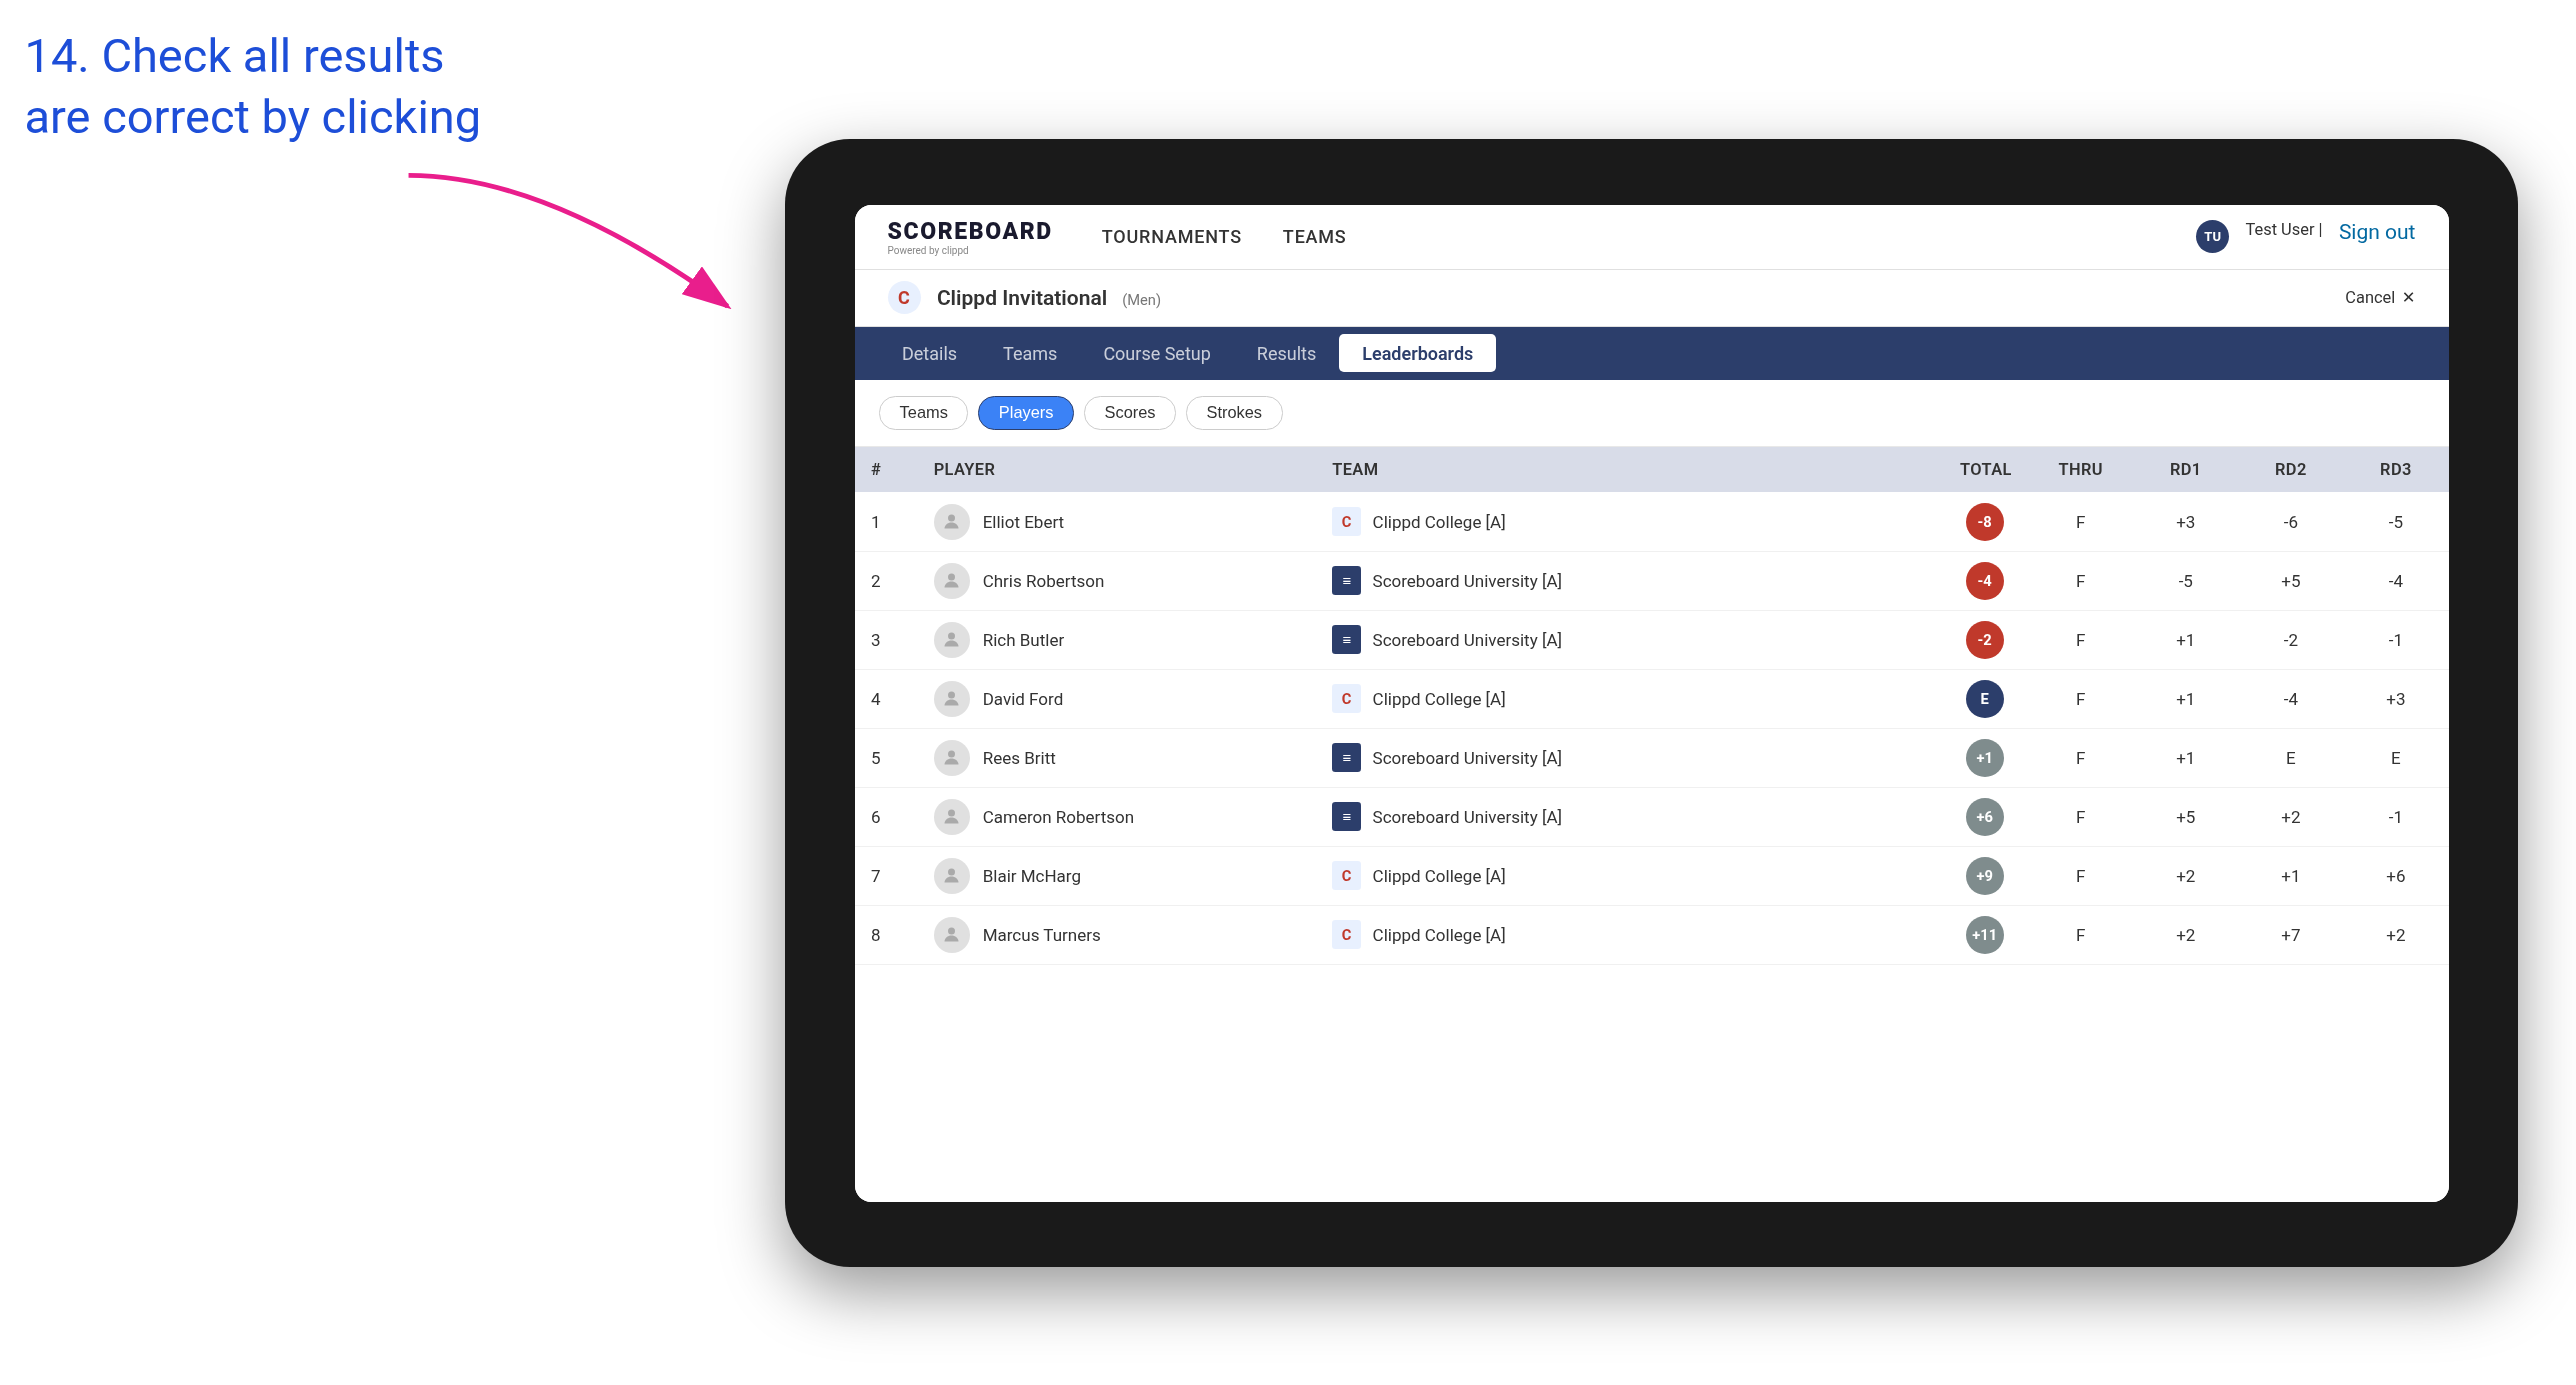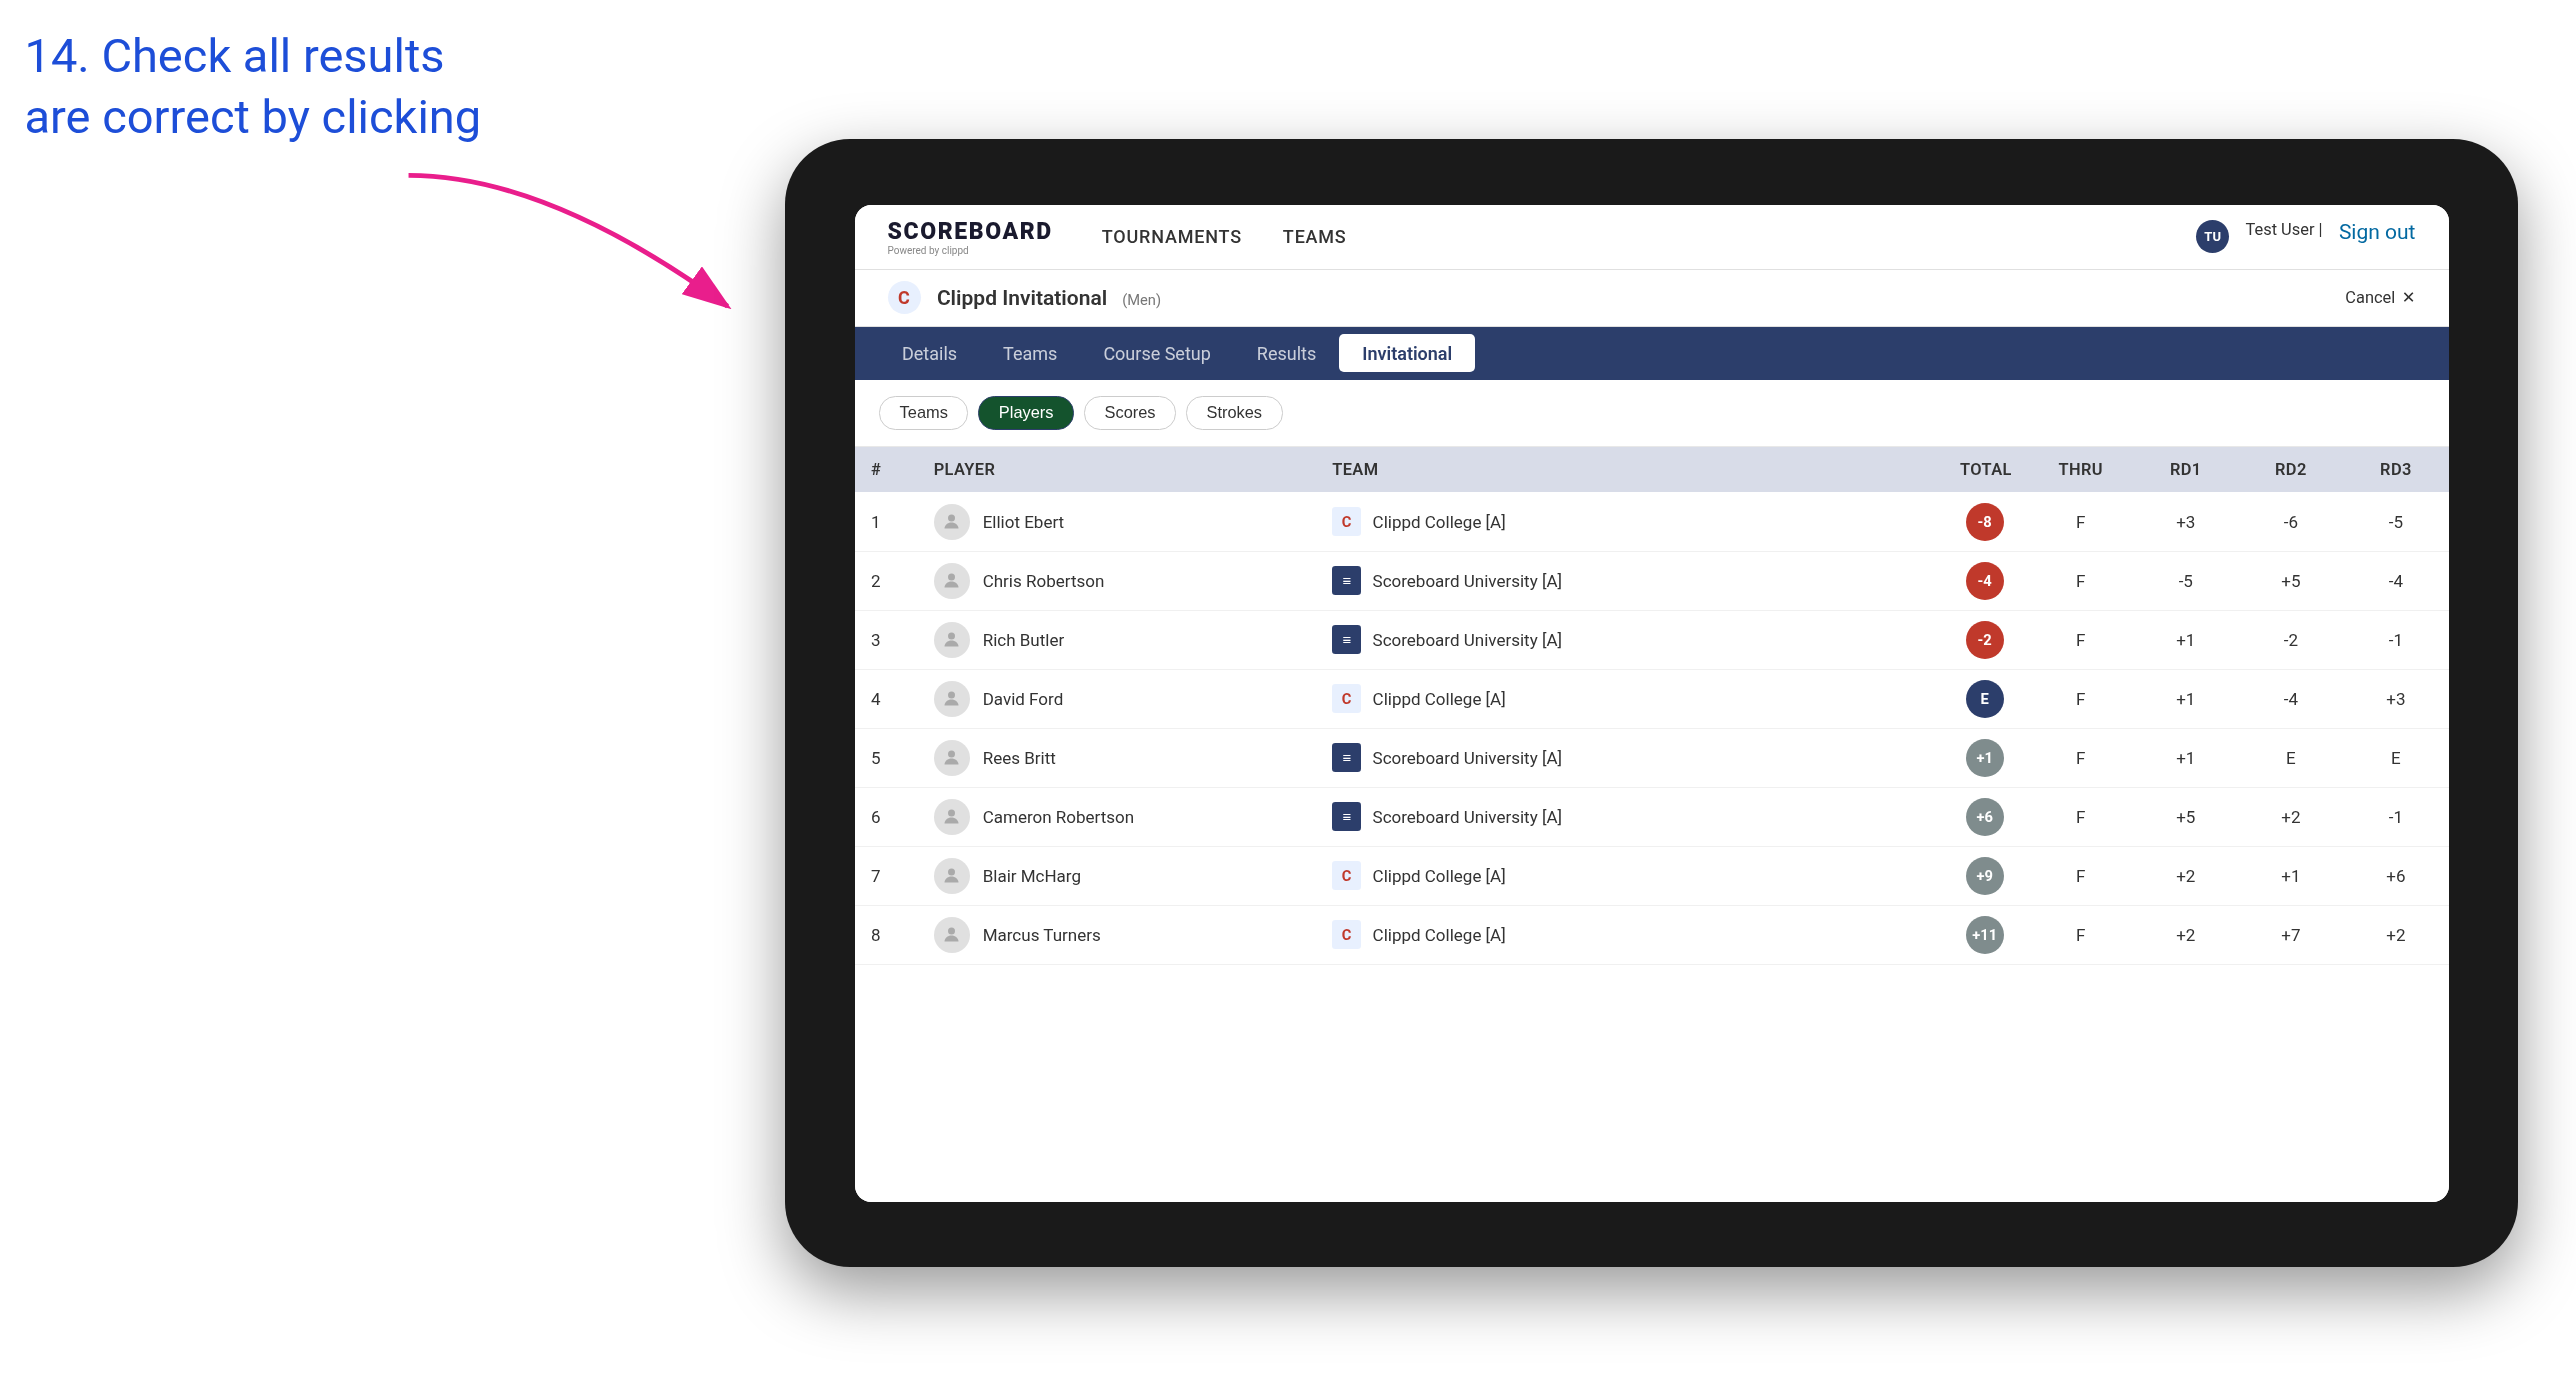--- a/index.html
+++ b/index.html
@@ -206,21 +206,21 @@
     .filter-btn {
       padding: 6.5px 19.6px;
       border: 0.8px solid #ccc;
       border-radius: 16.4px;
       font-size: 16.4px;
       background: #fff;
       color: #333;
       cursor: pointer;
     }
     .filter-btn.active {
-      background: #14532d;
+      background: #3b82f6;
       color: #fff;
       border-color: #2c3e6b;
     }
 
     
     .leaderboard-table {
       flex: 1;
       overflow-y: auto;
       background: #fff;
     }
@@ -364,21 +364,21 @@
         <span>Cancel</span>
         <span>✕</span>
       </div>
     </div>
 
     <div class="tab-bar">
       <div class="tab-item">Details</div>
       <div class="tab-item">Teams</div>
       <div class="tab-item">Course Setup</div>
       <div class="tab-item">Results</div>
-      <div class="tab-item active">Invitational</div>
+      <div class="tab-item active">Leaderboards</div>
     </div>
 
     <div class="filter-bar">
       <button class="filter-btn">Teams</button>
       <button class="filter-btn active">Players</button>
       <button class="filter-btn">Scores</button>
       <button class="filter-btn">Strokes</button>
     </div>
 
     <div class="leaderboard-table">

